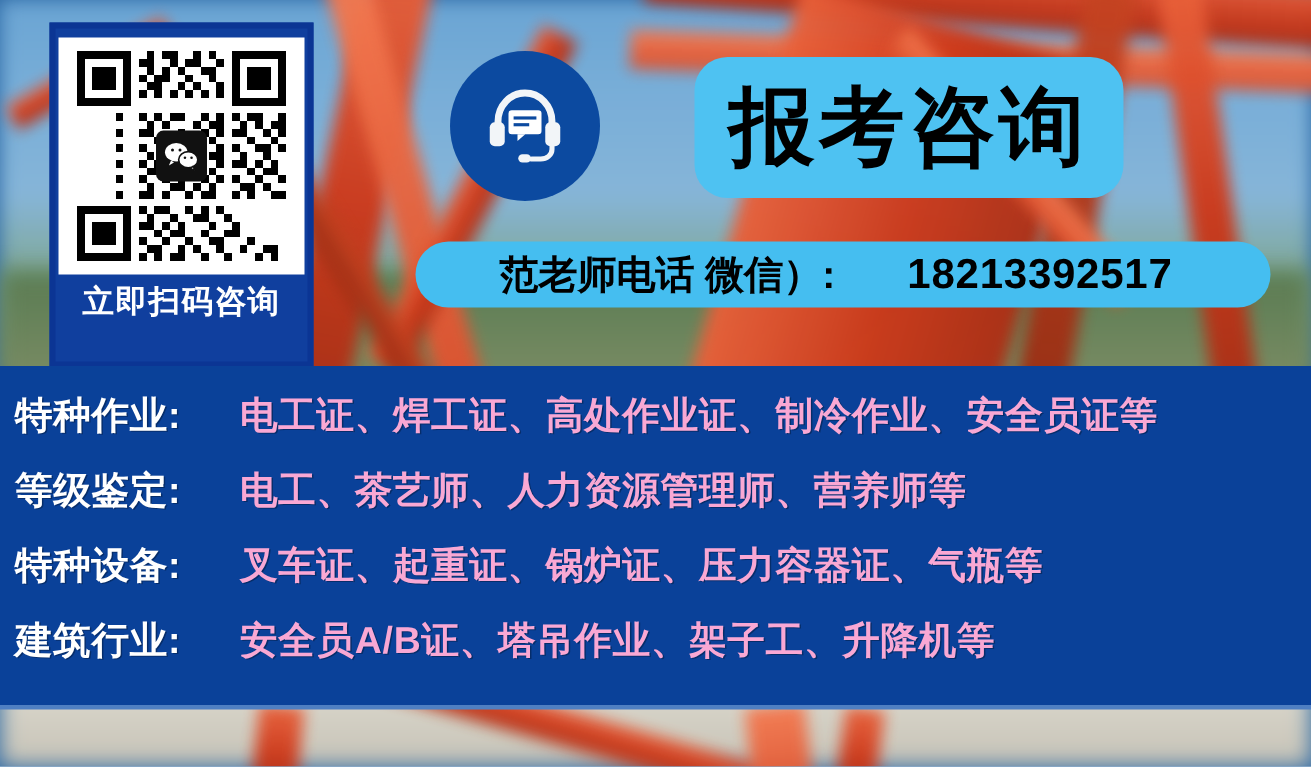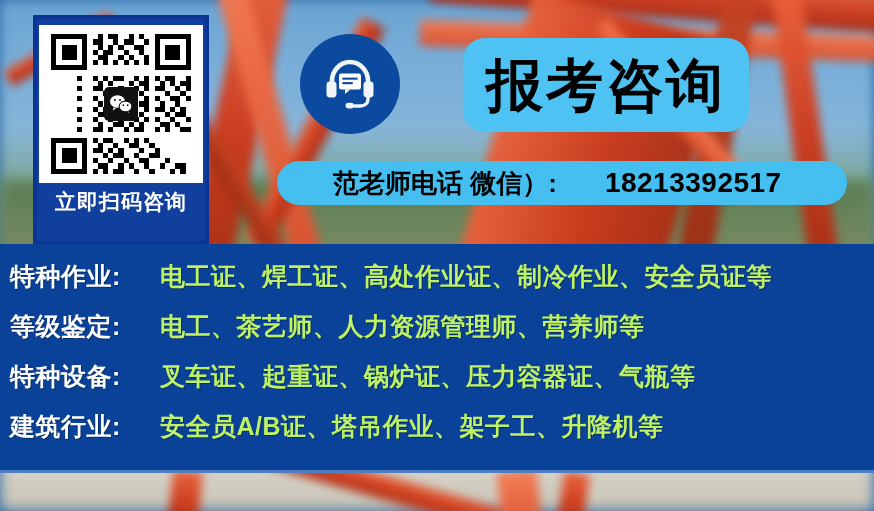--- a/index.html
+++ b/index.html
@@ -180,21 +180,21 @@
   .info-label {
     color: #ffffff;
     font-size: 25px;
     font-weight: bold;
     letter-spacing: 0.5px;
     width: 150px;
     flex: 0 0 150px;
     text-shadow: 1px 1px 0 rgba(0,0,0,0.30);
   }
   .info-value {
-    color: #bef264;
+    color: #f9a8d4;
     font-size: 25px;
     font-weight: bold;
     letter-spacing: 0.5px;
     text-shadow: 1px 1px 0 rgba(0,0,0,0.30);
   }
 
   
   .panel-edge {
     position: absolute;
     left: 0; top: 470px;

